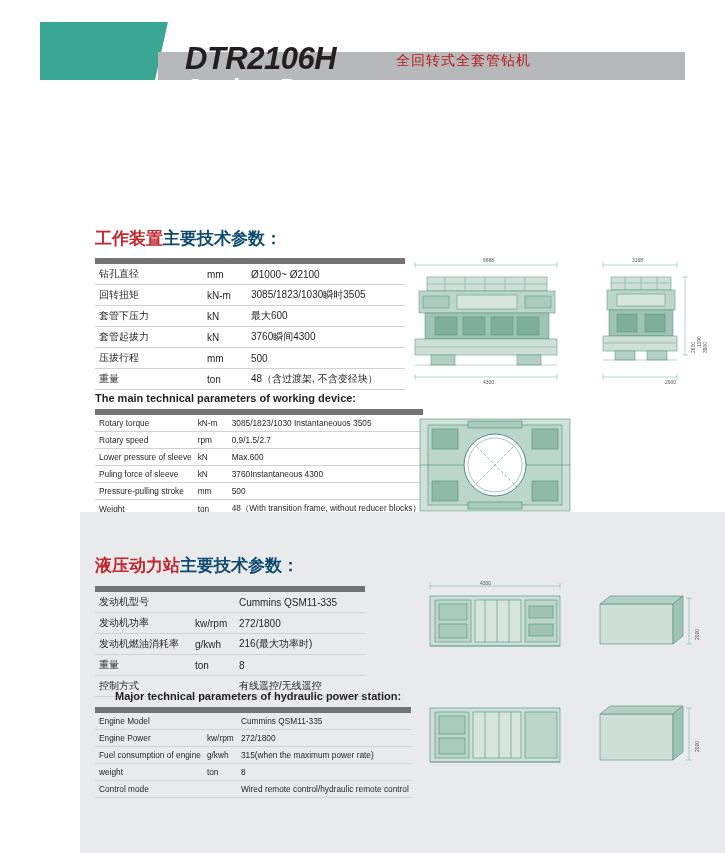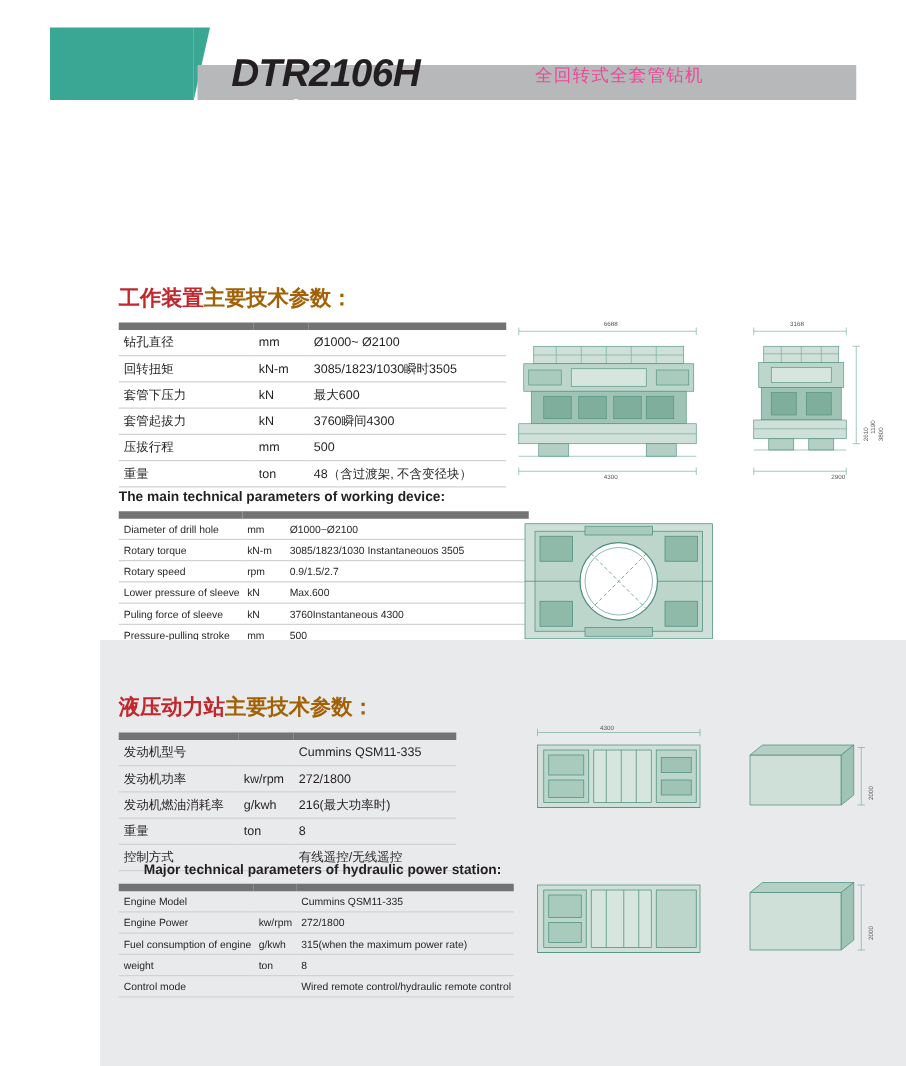--- a/index.html
+++ b/index.html
@@ -58,24 +58,24 @@
     top: 20px;
     font-size: 31px;
     font-weight: bold;
     font-style: italic;
     letter-spacing: -0.5px;
     color: #231f20;
     line-height: 34px;
   }
   .title-cn {
     position: absolute;
-    left: 388px;
+    left: 356px;
     top: 30px;
     font-size: 14px;
-    color: #ec4899;
+    color: #b91c1c;
     letter-spacing: 1px;
   }
   .title-sub {
     position: absolute;
     left: 145px;
     top: 53px;
     font-size: 23px;
     font-weight: bold;
     font-style: italic;
     color: #ffffff;
@@ -86,21 +86,21 @@
   .section1 {
     position: relative;
     height: 395px;
   }
   .sec-title {
     position: absolute;
     font-size: 17px;
     font-weight: bold;
   }
   .sec-title .red { color: #c1272d; }
-  .sec-title .blk { color: #a16207; }
+  .sec-title .blk { color: #0c4a6e; }
 
   #s1-title { left: 95px; top: 132px; }
 
   
   table.spec {
     border-collapse: collapse;
     font-size: 9.5px;
     color: #231f20;
   }
   table.spec td {
@@ -229,25 +229,20 @@
       <td class="col-unit">ton</td>
       <td class="col-val">48（含过渡架, 不含变径块）</td>
     </tr>
   </tbody>
     </table>
 
   <div class="eng-head" id="s1-eng-head">The main technical parameters of working device:</div>
 
   <table class="spec tbl-en1">
     <tbody>
-        <tr>
-      <td class="col-name">Diameter of drill hole</td>
-      <td class="col-unit">mm</td>
-      <td class="col-val">Ø1000~Ø2100</td>
-    </tr>
     <tr>
       <td class="col-name">Rotary torque</td>
       <td class="col-unit">kN-m</td>
       <td class="col-val">3085/1823/1030 Instantaneouos 3505</td>
     </tr>
     <tr>
       <td class="col-name">Rotary speed</td>
       <td class="col-unit">rpm</td>
       <td class="col-val">0.9/1.5/2.7</td>
     </tr>

